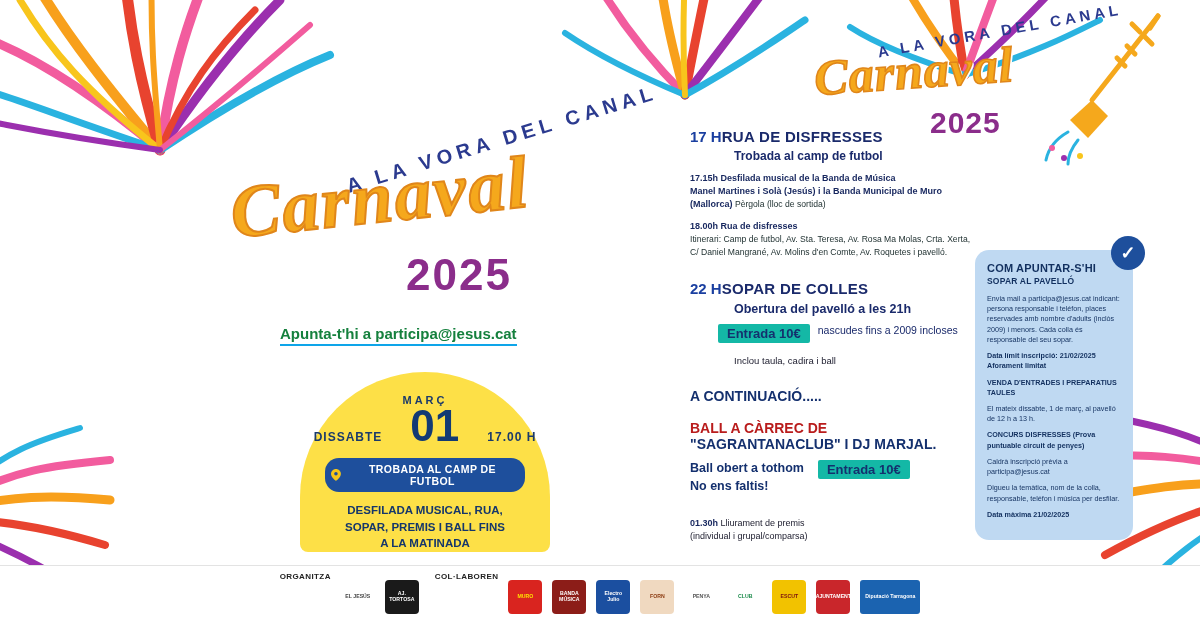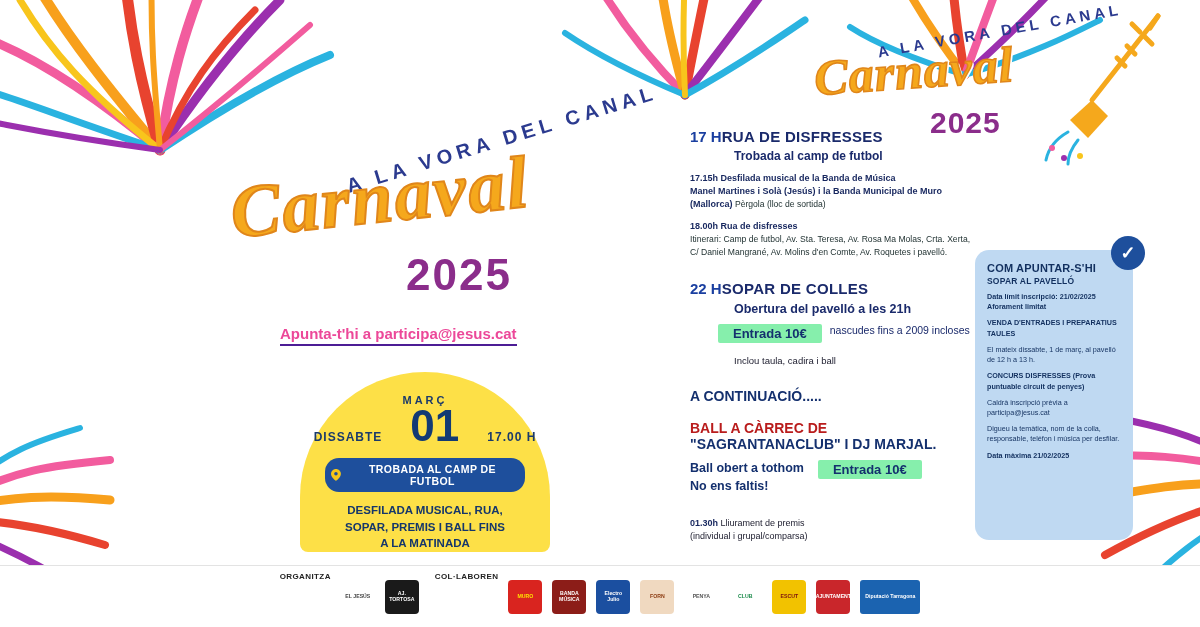--- a/index.html
+++ b/index.html
@@ -34,22 +34,22 @@
     position:absolute; left:0px; top:45px;
     text-shadow:2px 3px 0 #ffffff;
   }
   .year-word {
     position:absolute; left:176px; top:140px;
     font-family:"Liberation Sans", sans-serif;
     font-weight:700; font-size:44px; color:#8b2d8b; letter-spacing:2px;
   }
   .apunta {
     position:absolute; left:50px; top:215px;
-    font-size:15px; color:#ec4899; font-weight:700;
-    border-bottom:2px solid #4c1d95; padding-bottom:2px;
+    font-size:15px; color:#15803d; font-weight:700;
+    border-bottom:2px solid #0ea5e9; padding-bottom:2px;
   }
 
   
   .right-title { position:absolute; left:790px; top:10px; width:340px; }
   .arc-text-r {
     position:absolute; left:86px; top:12px;
     font-size:15px; letter-spacing:4px; font-weight:700; color:#2b3a8f;
     transform:rotate(-10deg); white-space:nowrap;
   }
   .carnaval-word-r {
@@ -90,21 +90,21 @@
   .program { position:absolute; left:690px; top:128px; width:290px; color:#1a2a6b; }
   .h-row { display:flex; align-items:baseline; }
   .h-time { font-size:15px; font-weight:700; color:#1a3fa0; }
   .h-title { font-size:15px; font-weight:700; color:#1a2a6b; letter-spacing:.3px;}
   .sub-line { font-size:12px; font-weight:700; margin:4px 0 0 44px; color:#1a2a6b;}
   .blk { margin-top:9px; font-size:8.6px; line-height:1.45; color:#233; }
   .blk .t { font-weight:700; font-size:9px; color:#16265e;}
   .sec2 { margin-top:22px; }
   .obertura { font-size:12.5px; font-weight:700; margin:5px 0 0 44px;}
   .entrada-hl {
-    display:inline-block; background:#86efac; padding:2px 15px; font-size:13px;
+    display:inline-block; background:#14b8a6; padding:2px 9px; font-size:13px;
     font-weight:700; color:#14306e; border-radius:2px;
   }
   .row-inline { display:flex; align-items:flex-start; gap:8px; margin:8px 0 0 28px;}
   .nasc { font-size:10.5px; line-height:1.3; font-weight:400; color:#1a2a6b;}
   .inclou { font-size:9.5px; margin:12px 0 0 44px; color:#223; }
   .sec3 { margin-top:22px; }
   .acont { font-size:14px; font-weight:700; color:#14306e;}
   .ball1 { font-size:14px; font-weight:700; color:#b91c1c; margin-top:16px;}
   .ball2 { font-size:14px; font-weight:700; color:#14306e; }
   .ballrow { display:flex; align-items:flex-start; gap:14px; margin-top:8px;}
@@ -316,20 +316,21 @@
           <span>Lliurament de premis</span></div>
         <div>(individual i grupal/comparsa)</div>
       </div>
     </div>
   </div>
 
   <div class="infobox">
     <div class="check">✓</div>
     <h4>COM APUNTAR-S'HI</h4>
     <h5>SOPAR AL PAVELLÓ</h5>
+    <p>Envia mail a participa@jesus.cat indicant: persona responsable i teléfon, places reservades amb nombre d'adults (inclòs 2009) i menors. Cada colla és responsable del seu sopar.</p>
     <p class="tight">
       <b>Data límit inscripció: 21/02/2025</b><br>
       <b>Aforament limitat</b>
     </p>
     <p class="tight"><b>VENDA D'ENTRADES I PREPARATIUS TAULES</b></p>
     <p class="tight">El mateix dissabte, 1 de març, al pavelló de 12 h a 13 h.</p>
     <p class="tight"><b>CONCURS DISFRESSES (Prova puntuable circuit de penyes)</b></p>
     <p class="tight">Caldrà inscripció prèvia a participa@jesus.cat</p>
     <p class="tight">Digueu la temàtica, nom de la colla, responsable, teléfon i música per desfilar.</p>
     <p class="tight"><b>Data màxima 21/02/2025</b></p>

